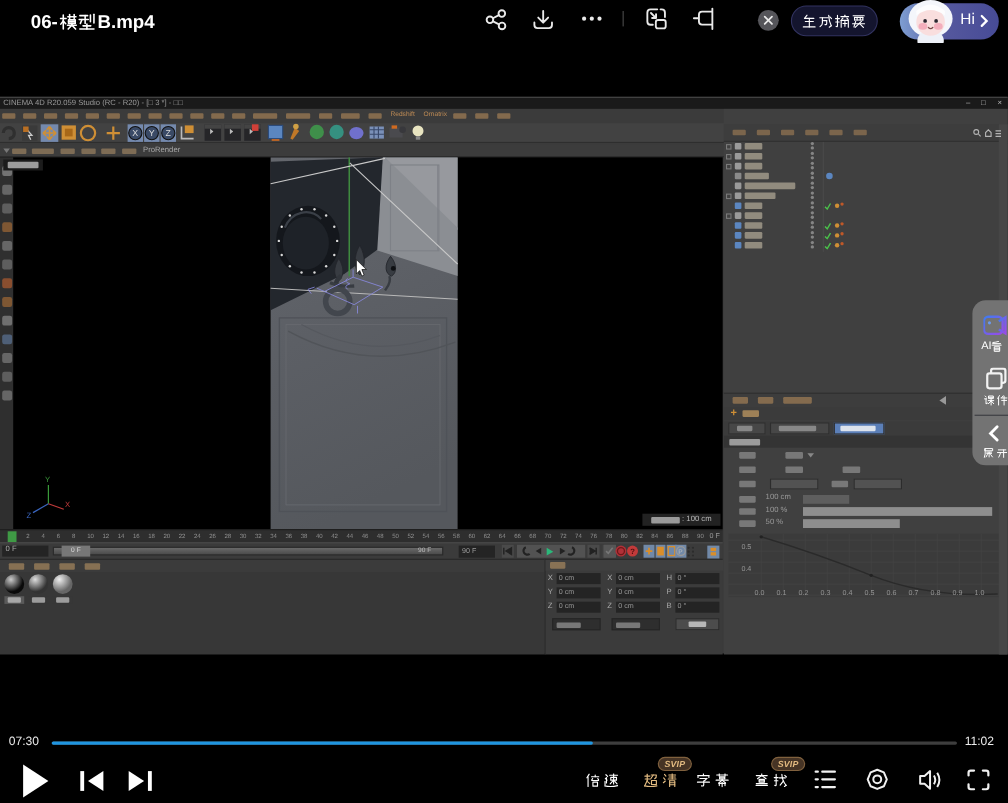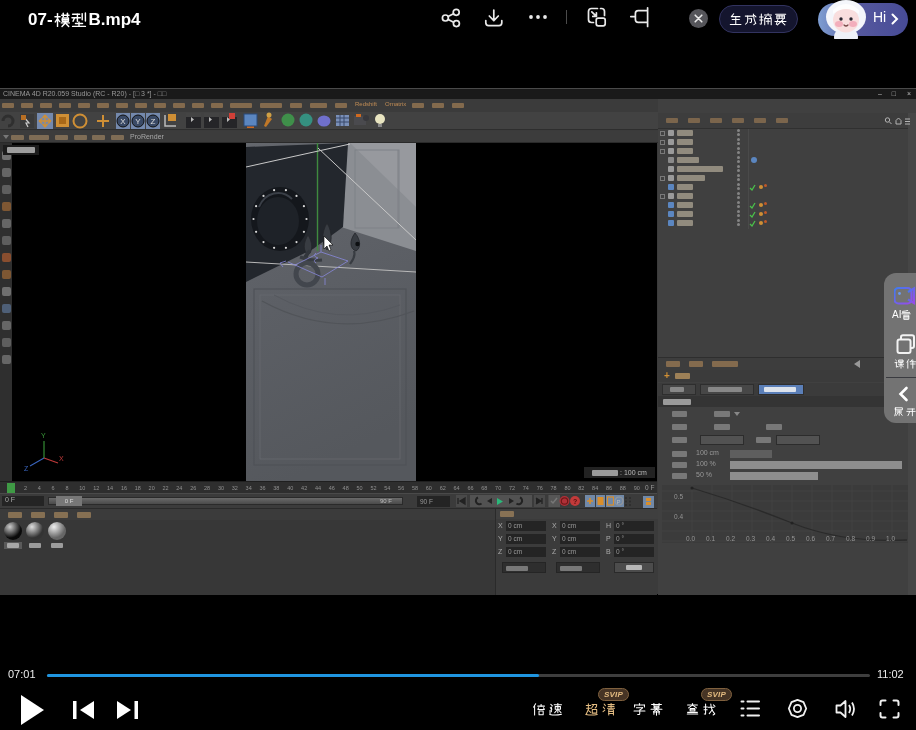--- a/index.html
+++ b/index.html
@@ -1,21 +1,21 @@
 <!DOCTYPE html>
 <html><head><meta charset="utf-8"><style>
 *{margin:0;padding:0;box-sizing:border-box}
 html,body{width:916px;height:730px;background:#000;font-family:"Liberation Sans",sans-serif;overflow:hidden}
 .a{position:absolute}
 .blob{display:inline-block;border-radius:1px}
 svg{display:block}
 </style></head><body>
 <div class="a" style="width:916px;height:730px;left:0;top:0">
 <div class="a" style="left:28px;top:9px;height:22px;color:#fff;font-size:17px;font-weight:bold;display:flex;align-items:center">
-<span>07-</span>
+<span>06-</span>
       <span style="display:inline-flex;gap:1px;margin:0 2px 0 1px">
         <svg width="16" height="16" viewBox="0 0 100 100" style="vertical-align:0px" fill="none" stroke="#fff" stroke-width="9" stroke-linecap="round" stroke-linejoin="round">
           <path d="M22,10 V90"></path>
           <path d="M6,30 H38"></path>
           <path d="M22,44 L8,62"></path>
           <path d="M22,44 L36,60"></path>
           <path d="M48,20 H94"></path>
           <path d="M58,8 V30"></path>
           <path d="M84,8 V30"></path>
           <path d="M52,38 H90 V58 H52 Z"></path>
@@ -701,21 +701,21 @@
         <span style="margin-right:1px;display:inline-block">
           <svg width="10" height="10" viewBox="0 0 100 100" style="vertical-align:0px" fill="none" stroke="#fff" stroke-width="9" stroke-linecap="round" stroke-linejoin="round">
             <path d="M16,20 H84"></path>
             <path d="M8,44 H92"></path>
             <path d="M36,44 Q32,66 20,86"></path>
             <path d="M64,20 V88"></path>
           </svg>
         </span>
       </div>
 </div>
-<div class="a" style="left:8px;top:668px;color:#ececec;font-size:11px">07:01</div>
+<div class="a" style="left:8px;top:668px;color:#ececec;font-size:11px">07:30</div>
 <div class="a" style="left:877px;top:668px;color:#ececec;font-size:11px">11:02</div>
 <div class="a" style="left:47px;top:674px;width:823px;height:3px;background:#3e3e3e;border-radius:2px"></div>
 <div class="a" style="left:47px;top:674px;width:492px;height:3px;background:#1f95e0;border-radius:2px"></div>
 <svg class="a" style="left:19px;top:693px" width="26" height="34" viewBox="0 0 26 34">
       <path d="M2,2 L25,17 L2,32 Z" fill="#fff"></path>
     </svg>
 <svg class="a" style="left:72px;top:699px" width="23" height="22" viewBox="0 0 23 22" fill="#fff">
       <rect x="1" y="2" width="3.5" height="18"></rect>
       <path d="M22,2 L8,11 L22,20 Z"></path>
     </svg>

